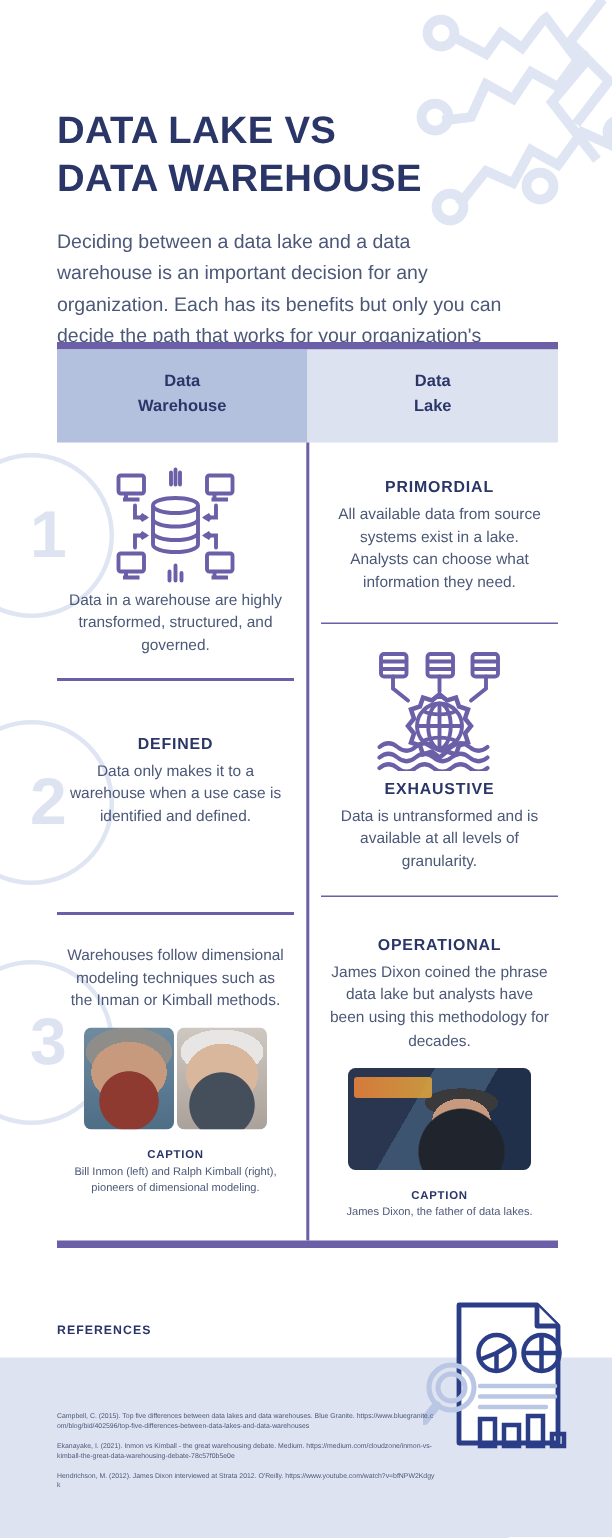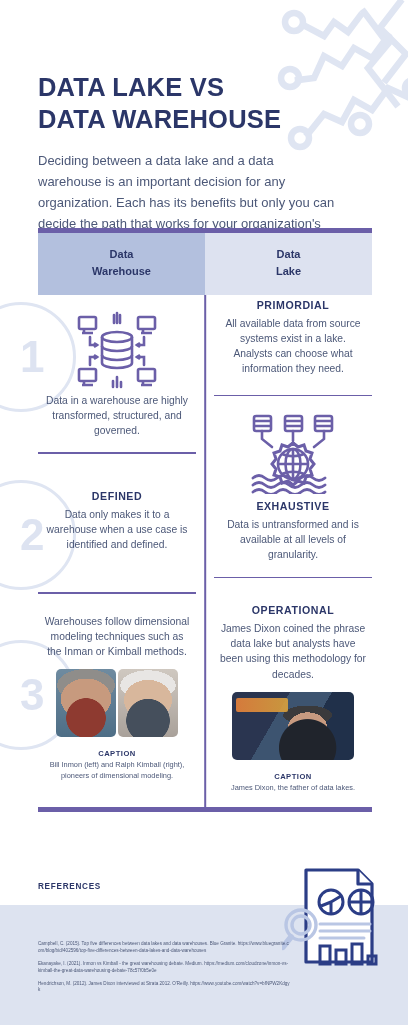--- a/index.html
+++ b/index.html
@@ -163,41 +163,41 @@
                 <path d="M66 44l-3 2 3 2" fill="#6b5fa8"></path>
               <path d="M40 4v8M46 4v8M43 2v10" stroke-linecap="round"></path>
               <path d="M39 70v6M43 66v10M47 71v5" stroke-linecap="round"></path>
             </svg>
           </div>
           <div class="bd">Data in a warehouse are highly transformed, structured, and governed.</div>
         </div>
 
         <div class="hr"></div>
 
-        <div class="cell" style="padding-top:30px;padding-bottom:40px">
+        <div class="cell" style="padding-top:30px;padding-bottom:56px">
           <div class="hd">DEFINED</div>
           <div class="bd">Data only makes it to a warehouse when a use case is identified and defined.</div>
         </div>
 
         <div class="hr"></div>
 
         <div class="cell" style="padding-top:20px">
           <div class="bd">Warehouses follow dimensional modeling techniques such as the Inman or Kimball methods.</div>
           <div class="photorow">
             <div class="photo p-inmon"></div>
             <div class="photo p-kimball"></div>
           </div>
           <div class="capttl">CAPTION</div>
           <div class="captxt">Bill Inmon (left) and Ralph Kimball (right), pioneers of dimensional modeling.</div>
         </div>
       </div>
 
       <div class="col right">
 
-        <div class="cell" style="padding-top:4px;padding-bottom:18px">
+        <div class="cell" style="padding-top:24px;padding-bottom:18px">
           <div class="hd" style="margin-top:0">PRIMORDIAL</div>
           <div class="bd">All available data from source systems exist in a lake. Analysts can choose what information they need.</div>
         </div>
 
         <div class="hr"></div>
 
         <div class="cell">
           <div class="icon-box">
             <svg width="88" height="82" viewBox="0 0 88 82" fill="none" stroke="#6b5fa8" stroke-width="2.6">
               <rect x="5" y="4" width="17" height="15" rx="2"></rect>

